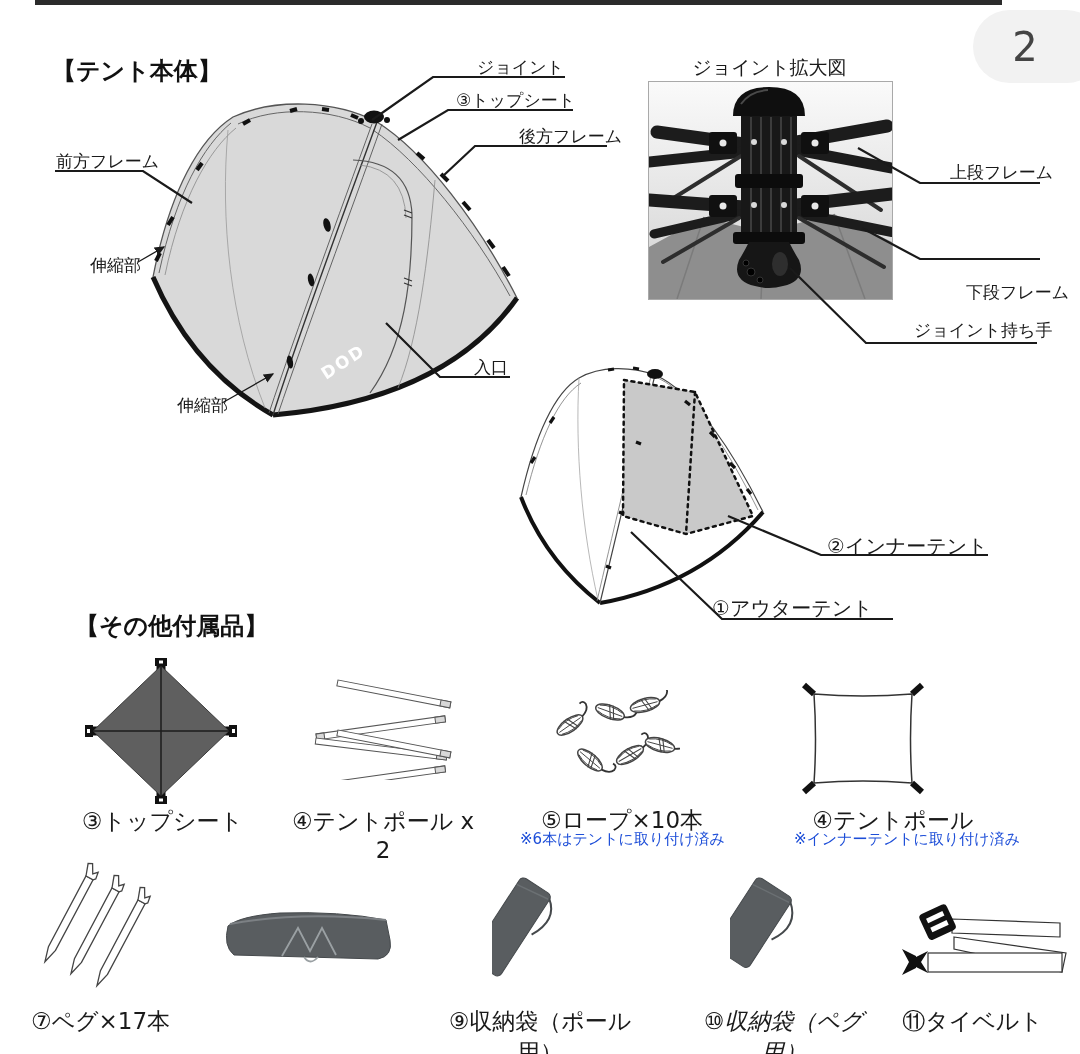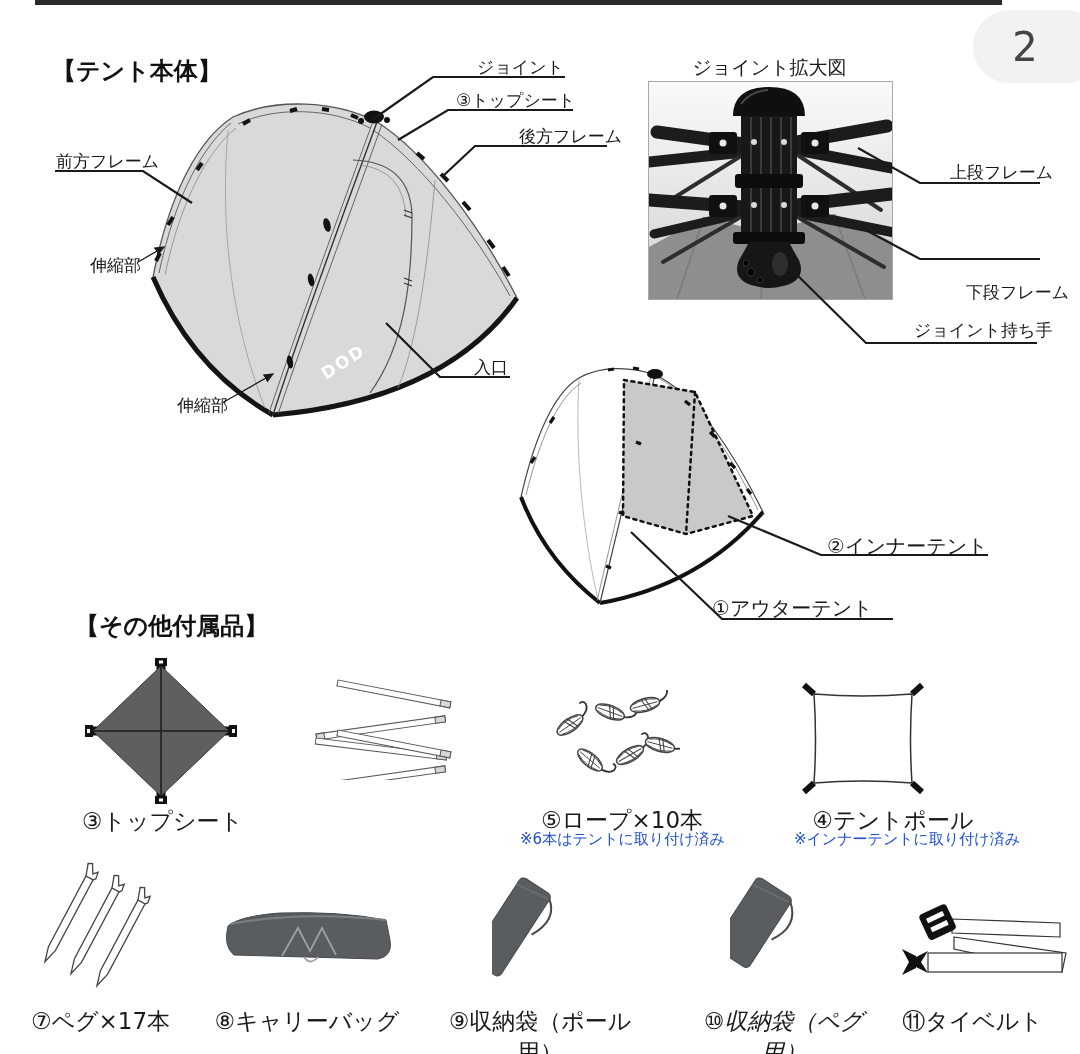--- a/index.html
+++ b/index.html
@@ -333,23 +333,23 @@
 
   <div class="photo-title" style="left:648px;top:55px;width:243px;">ジョイント拡大図</div>
   <div class="lbl" style="left:950px;top:163px;">上段フレーム</div>
   <div class="lbl" style="left:966px;top:239px;margin-top:44px;">下段フレーム</div>
   <div class="lbl" style="left:914px;top:321px;text-align:right;">ジョイント持ち手</div>
 
   <div class="layer-label" style="left:827px;top:533px;">②インナーテント</div>
   <div class="layer-label" style="left:712px;top:595px;">①アウターテント</div>
 
   <div class="item-label" style="left:80px;top:806px;width:165px;">③トップシート</div>
+  <div class="item-label" style="left:288px;top:806px;width:190px;">④テントポール x 2</div>
   <div class="item-label" style="left:532px;top:805px;width:180px;">⑤ロープ×10本</div>
   <div class="item-note" style="left:500px;top:830px;width:245px;">※6本はテントに取り付け済み</div>
   <div class="item-label" style="left:798px;top:805px;width:190px;">④テントポール</div>
   <div class="item-note" style="left:765px;top:830px;width:255px;text-align:right;">※インナーテントに取り付け済み</div>
   <div class="item-label" style="left:28px;top:1006px;width:145px;">⑦ペグ×17本</div>
-  <div class="item-label" style="left:212px;top:1006px;width:190px;">⑧キャリーバッグ</div>
   <div class="item-label" style="left:440px;top:1006px;width:200px;">⑨収納袋（ポール用）</div>
   <div class="item-label" style="left:686px;top:1006px;width:195px;font-style:italic;">⑩収納袋（ペグ用）</div>
   <div class="item-label" style="left:900px;top:1006px;width:145px;">⑪タイベルト</div>
 
 </div>
 
 </body></html>

